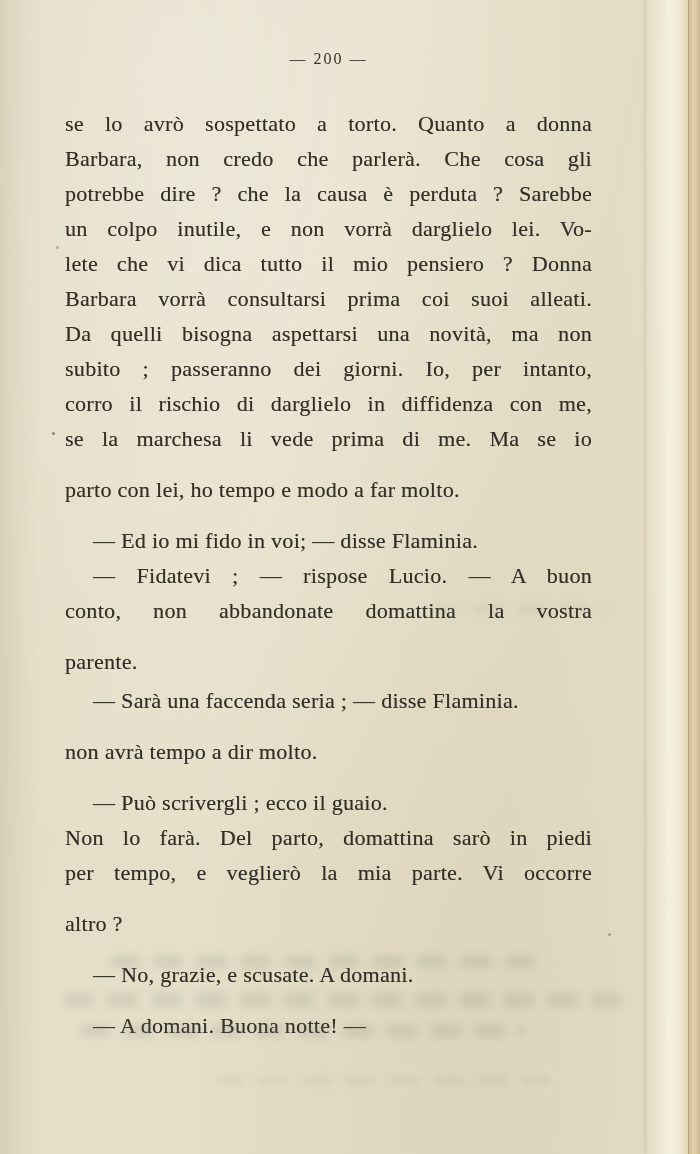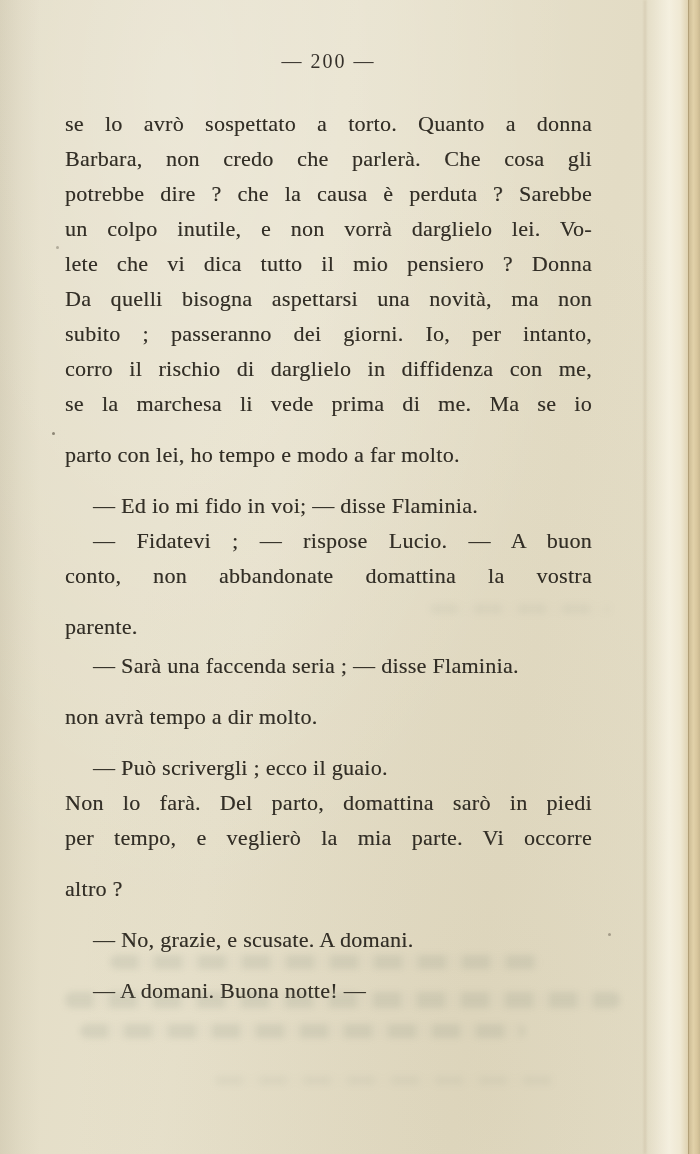--- a/index.html
+++ b/index.html
@@ -38,21 +38,21 @@
   
   .edge-outer {
     position: absolute; right: 0; top: 0; bottom: 0; width: 11px;
     background: linear-gradient(90deg, #cebd96 0%, #e1d1a9 40%, #d8c69d 75%, #c9b890 100%);
     border-left: 1px solid rgba(158,138,98,0.55);
   }
   .header {
     position: absolute;
     left: 65px; width: 527px; top: 50px;
     text-align: center;
-    font-size: 20px;
+    font-size: 16px;
     letter-spacing: 2px;
     color: #35302a;
   }
   .text-block {
     position: absolute;
     left: 65px; top: 106px; width: 527px;
     font-size: 22px;
     line-height: 35px;
     letter-spacing: 0.3px;
     color: #322e26;
@@ -86,20 +86,21 @@
   <div class="left-shade"></div>
 
   <div class="header">— 200 —</div>
 
   <div class="text-block">
       <div class="line j">se lo avrò sospettato a torto. Quanto a donna</div>
       <div class="line j">Barbara, non credo che parlerà. Che cosa gli</div>
       <div class="line j">potrebbe dire ? che la causa è perduta ? Sarebbe</div>
       <div class="line j">un colpo inutile, e non vorrà darglielo lei. Vo-</div>
       <div class="line j">lete che vi dica tutto il mio pensiero ? Donna</div>
+      <div class="line j">Barbara vorrà consultarsi prima coi suoi alleati.</div>
       <div class="line j">Da quelli bisogna aspettarsi una novità, ma non</div>
       <div class="line j">subito ; passeranno dei giorni. Io, per intanto,</div>
       <div class="line j">corro il rischio di darglielo in diffidenza con me,</div>
       <div class="line j">se la marchesa li vede prima di me. Ma se io</div>
       <div class="line l">parto con lei, ho tempo e modo a far molto.</div>
       <div class="line l indent">— Ed io mi fido in voi; — disse Flaminia.</div>
       <div class="line j indent">— Fidatevi ; — rispose Lucio. — A buon</div>
       <div class="line j">conto, non abbandonate domattina la vostra</div>
       <div class="line l">parente.</div>
       <div class="line l indent gap">— Sarà una faccenda seria ; — disse Flaminia.</div>

